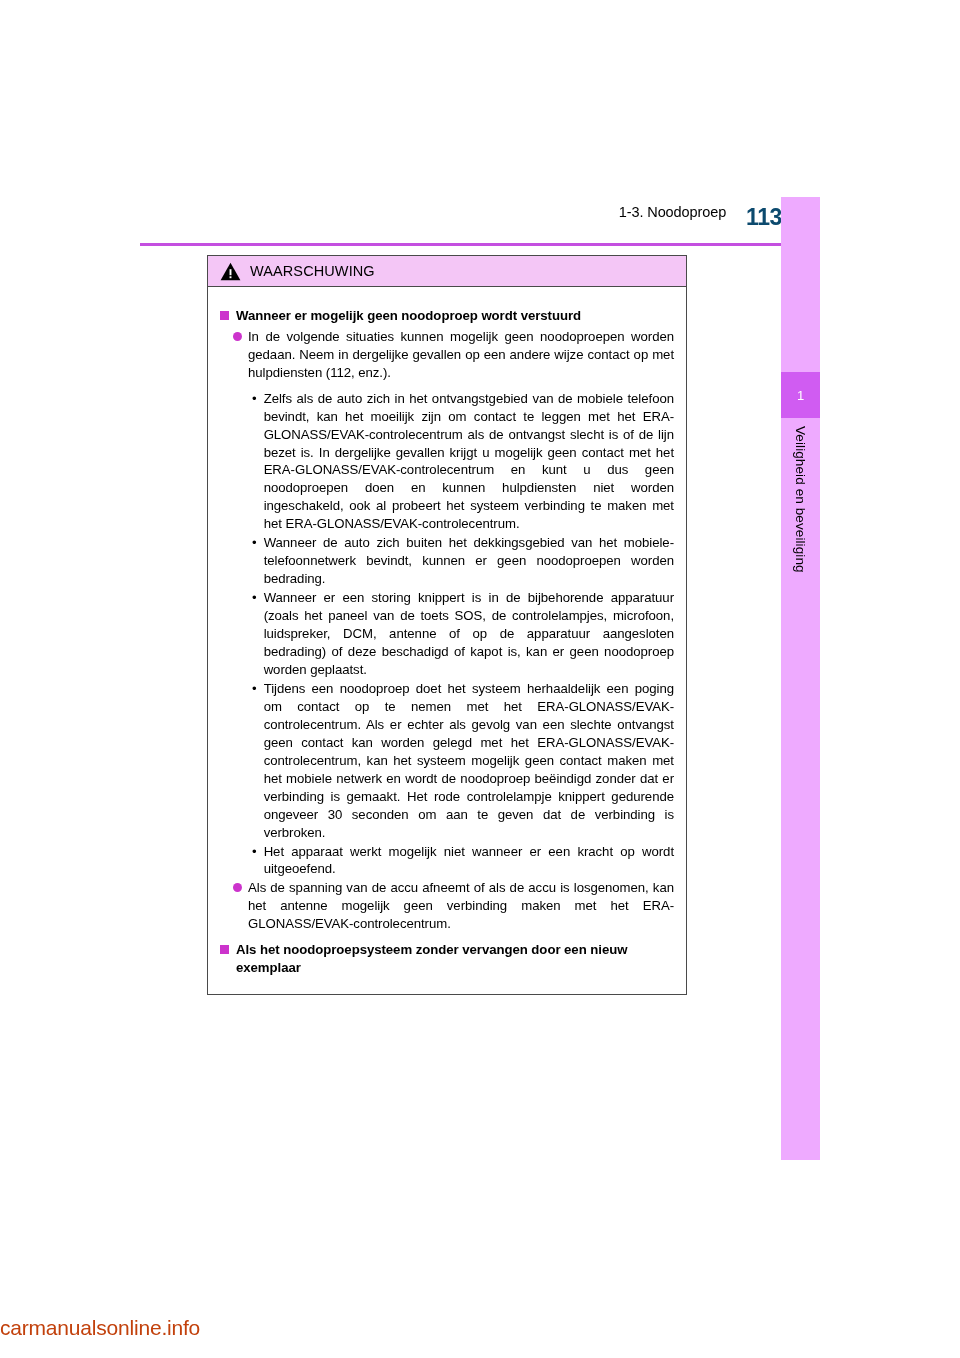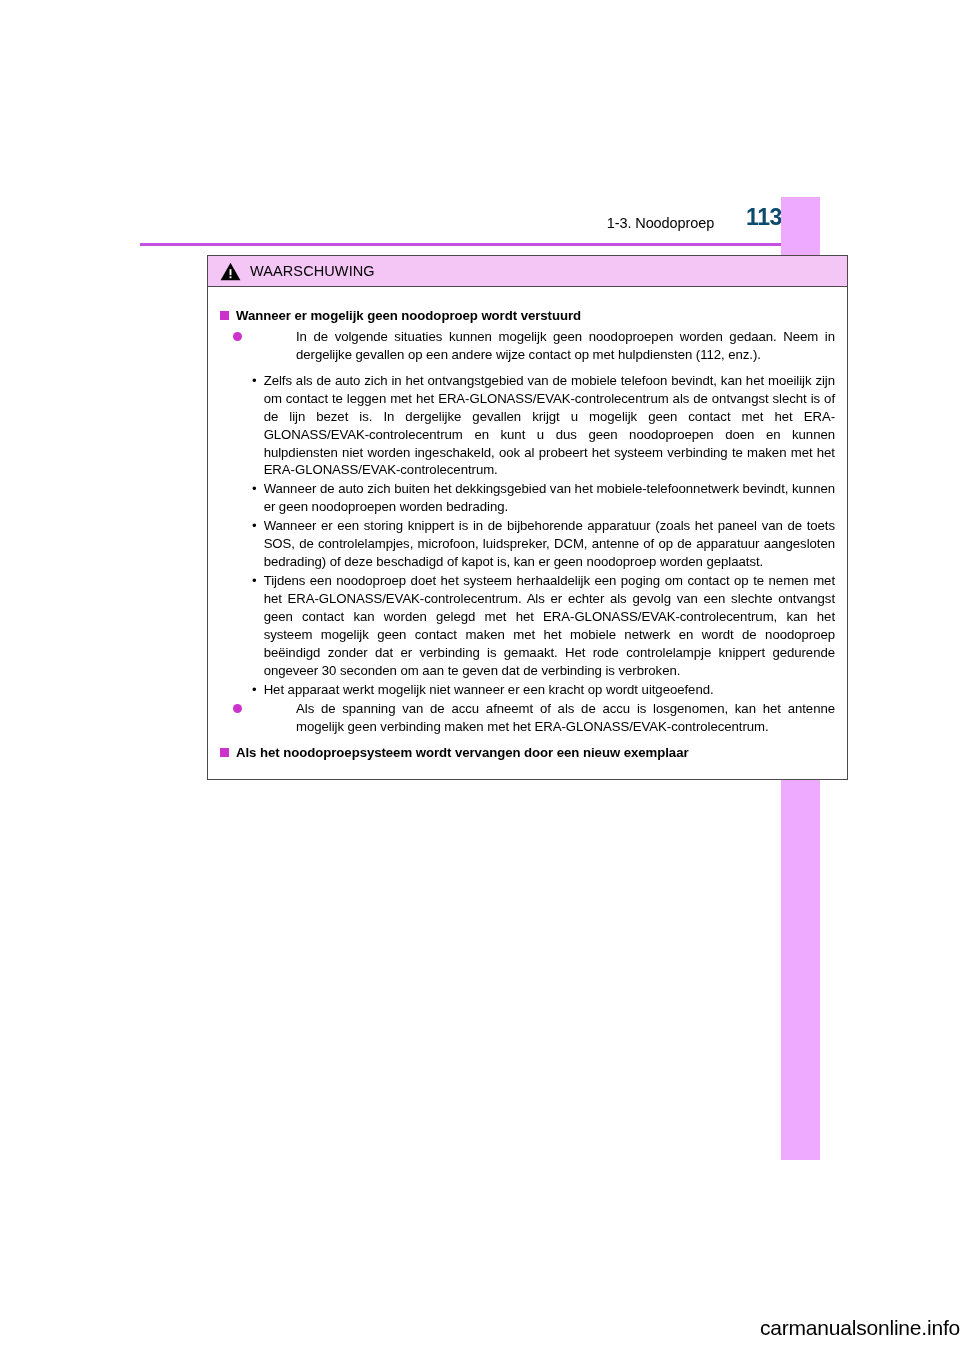--- a/index.html
+++ b/index.html
@@ -22,22 +22,22 @@
     left: 0;
     top: 200px;
     width: 818px;
     height: 44px;
   }
   #header-inner {
     position: absolute;
     right: 36px;
     top: 4px;
     display: flex;
-    align-items: flex-end;
-    gap: 32px;
+    align-items: flex-start;
+    gap: 20px;
   }
   #section-title {
     font-size: 14.5px;
     letter-spacing: -0.1px;
     color: #000;
   }
   #page-number {
     font-size: 23px;
     font-weight: bold;
     letter-spacing: -0.4px;
@@ -95,21 +95,21 @@
     white-space: nowrap;
     letter-spacing: 0.1px;
     padding-top: 2px;
   }
 
   
   #warning-box {
     position: absolute;
     left: 207px;
     top: 255px;
-    width: 641px;
+    width: 480px;
     border: 1px solid #4a4a4a;
     box-sizing: border-box;
     background: #ffffff;
   }
   #warning-header {
     background: #f4c6f6;
     border-bottom: 1px solid #4a4a4a;
     height: 31px;
     display: flex;
     align-items: center;
@@ -165,21 +165,20 @@
     background: #cc33cc;
     flex: none;
     margin-top: 4px;
   }
   .lvl1-text {
     font-size: 13.2px;
     line-height: 1.36;
     text-align: justify;
     flex: 1;
     letter-spacing: -0.05px;
-    margin-left: 48px;
   }
 
   .lvl2 {
     display: flex;
     align-items: flex-start;
     gap: 7px;
     margin-left: 32px;
     margin-bottom: 1px;
   }
   .dash-bullet {
@@ -205,23 +204,23 @@
     letter-spacing: -0.05px;
   }
   .gap-sm { height: 6px; }
 
   
   #watermark {
     position: absolute;
     left: 0;
     top: 1316px;
     width: 960px;
-    text-align: right;
+    text-align: left;
     font-size: 21px;
-    color: #000000;
+    color: #c2410c;
     letter-spacing: -0.2px;
   }
 </style>
 </head>
 <body>
 
 <div id="page-header">
   <div id="header-inner">
     <span id="section-title">1-3. Noodoproep</span>
     <span id="page-number">113</span>
@@ -289,20 +288,20 @@
 
     <div class="lvl1">
       <span class="dot-bullet"></span>
       <span class="lvl1-text">Als de spanning van de accu afneemt of als de accu is losgenomen, kan het antenne mogelijk geen verbinding maken met het ERA-GLONASS/EVAK-controlecentrum.</span>
     </div>
 
     <div class="gap-sm"></div>
 
     <div class="sec-head">
       <span class="sq-bullet"></span>
-      <span class="sec-head-text">Als het noodoproepsysteem wordt vervangen door een nieuw exemplaar</span>
+      <span class="sec-head-text">Als het noodoproepsysteem zonder vervangen door een nieuw exemplaar</span>
     </div>
 
 
   </div>
 </div>
 
 <div id="watermark">carmanualsonline.info</div>
 
 </body></html>

